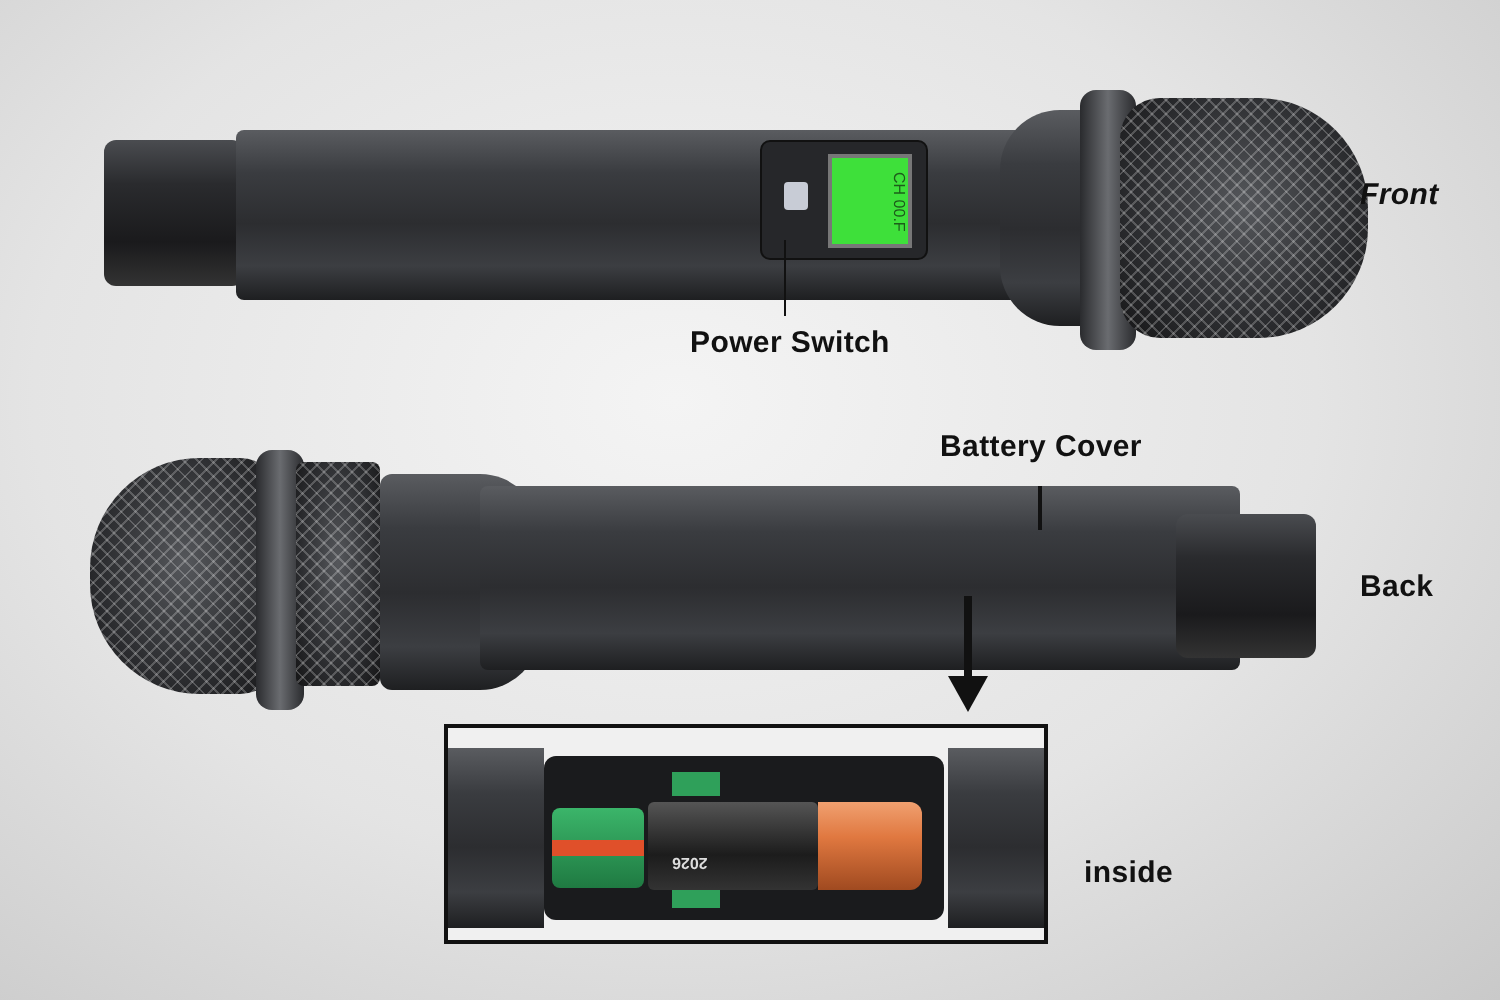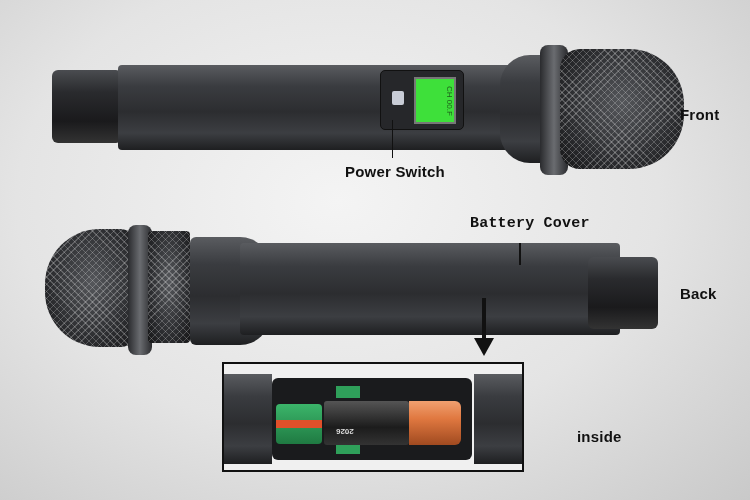--- a/index.html
+++ b/index.html
@@ -34,46 +34,46 @@
   <div class="abs" style="left:340px;top:25px;width:82px;height:58px;border:1px solid #111;border-radius:5px;background:#26272a;"></div>
   <div class="abs" style="left:352px;top:46px;width:12px;height:14px;background:#c8ccd6;border-radius:2px;"></div>
   <div class="abs" style="left:374px;top:32px;width:38px;height:43px;background:#3ee03a;border:2px solid #777;font-size:8px;color:#1d5d1a;writing-mode:vertical-rl;text-align:center;line-height:10px;">
     <span>CH</span>
     <span>00.F</span>
   </div>
 </div>
 
 <div class="arrow-line" style="left:392px;top:120px;width:1px;height:38px;"></div>
 <div class="label" style="left:345px;top:163px;">Power Switch</div>
-<div class="label plain" style="left:680px;top:106px;font-weight:bold;font-size:15px;">Front</div>
+<div class="label plain" style="left:680px;top:89px;font-weight:bold;font-size:15px;font-style:italic;">Front</div>
 
 <div class="abs" style="left:40px;top:225px;width:630px;height:130px;">
   <div class="abs grille" style="left:5px;top:4px;width:95px;height:118px;border-radius:55px 20px 20px 55px;"></div>
   <div class="abs ring" style="left:88px;top:0px;width:24px;height:130px;"></div>
   <div class="abs grille" style="left:108px;top:6px;width:42px;height:112px;border-radius:4px;"></div>
   <div class="abs body-tube" style="left:150px;top:12px;width:80px;height:108px;border-radius:6px 30px 30px 6px;"></div>
   <div class="abs body-tube" style="left:200px;top:18px;width:380px;height:92px;border-radius:4px;"></div>
   <div class="abs cap" style="left:548px;top:32px;width:70px;height:72px;"></div>
 </div>
 
 <div class="arrow-line" style="left:519px;top:243px;width:2px;height:22px;"></div>
-<div class="label" style="left:470px;top:215px;font-family:Liberation Mono, monospace;">Battery Cover</div>
+<div class="label" style="left:470px;top:215px;">Battery Cover</div>
 <div class="label" style="left:680px;top:285px;">Back</div>
 
 <div class="arrow-line" style="left:482px;top:298px;width:4px;height:42px;"></div>
 <div class="abs" style="left:474px;top:338px;width:0;height:0;border-left:10px solid transparent;border-right:10px solid transparent;border-top:18px solid #111;"></div>
 
 <div class="inset">
   <div class="abs body-tube" style="left:0;top:10px;width:48px;height:90px;"></div>
   <div class="abs" style="left:48px;top:14px;width:200px;height:82px;background:#1a1b1d;border-radius:6px;"></div>
   <div class="abs" style="left:112px;top:22px;width:24px;height:12px;background:#2fa05a;"></div>
   <div class="abs" style="left:112px;top:80px;width:24px;height:10px;background:#2fa05a;"></div>
   <div class="abs" style="left:52px;top:40px;width:46px;height:40px;background:linear-gradient(180deg,#3bb56a,#1f7a42);border-radius:4px;">
     <div class="abs" style="left:0;top:16px;width:46px;height:8px;background:#e0502a;"></div>
   </div>
   <div class="abs" style="left:100px;top:37px;width:85px;height:44px;background:linear-gradient(180deg,#555,#1c1c1c 60%,#333);border-radius:3px;color:#ddd;font-size:8px;font-weight:bold;">
     <span style="position:absolute;left:12px;top:26px;transform:rotate(180deg);">2026</span>
   </div>
   <div class="abs" style="left:185px;top:37px;width:52px;height:44px;background:linear-gradient(180deg,#f0a070,#e07840 40%,#a04a20);border-radius:0 6px 6px 0;"></div>
   <div class="abs body-tube" style="left:250px;top:10px;width:52px;height:90px;"></div>
 </div>
 
-<div class="label" style="left:542px;top:428px;margin-left:35px;">inside</div>
+<div class="label" style="left:542px;top:428px;">inside</div>
 
 </body></html>

